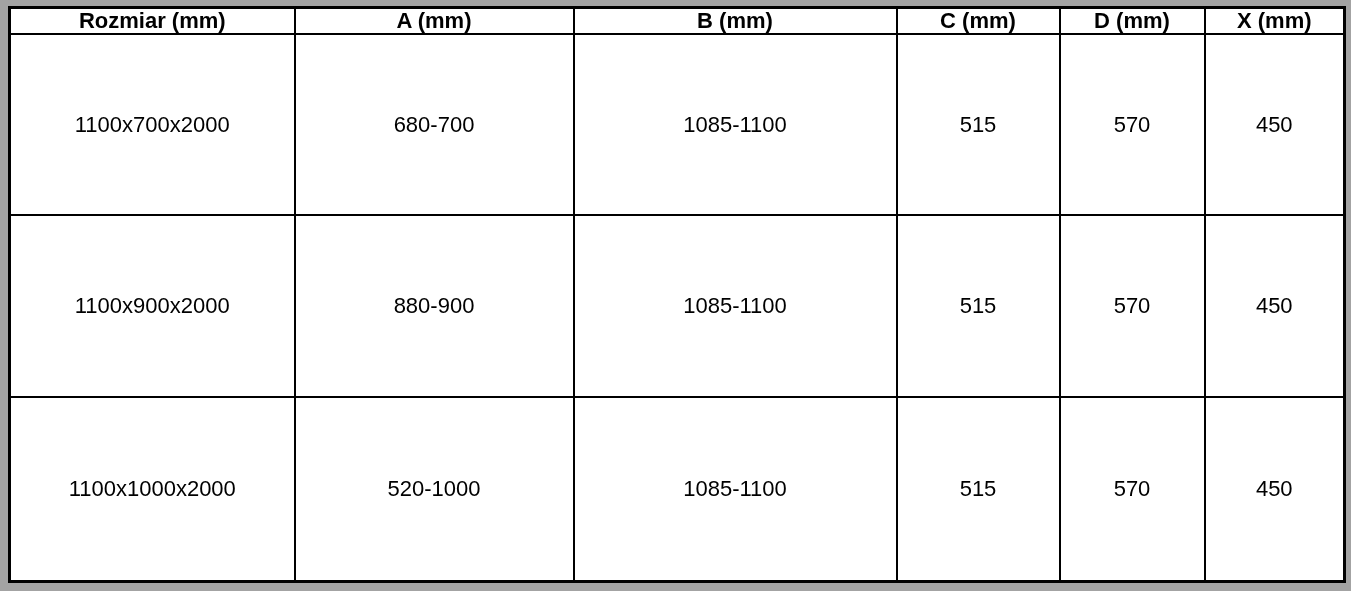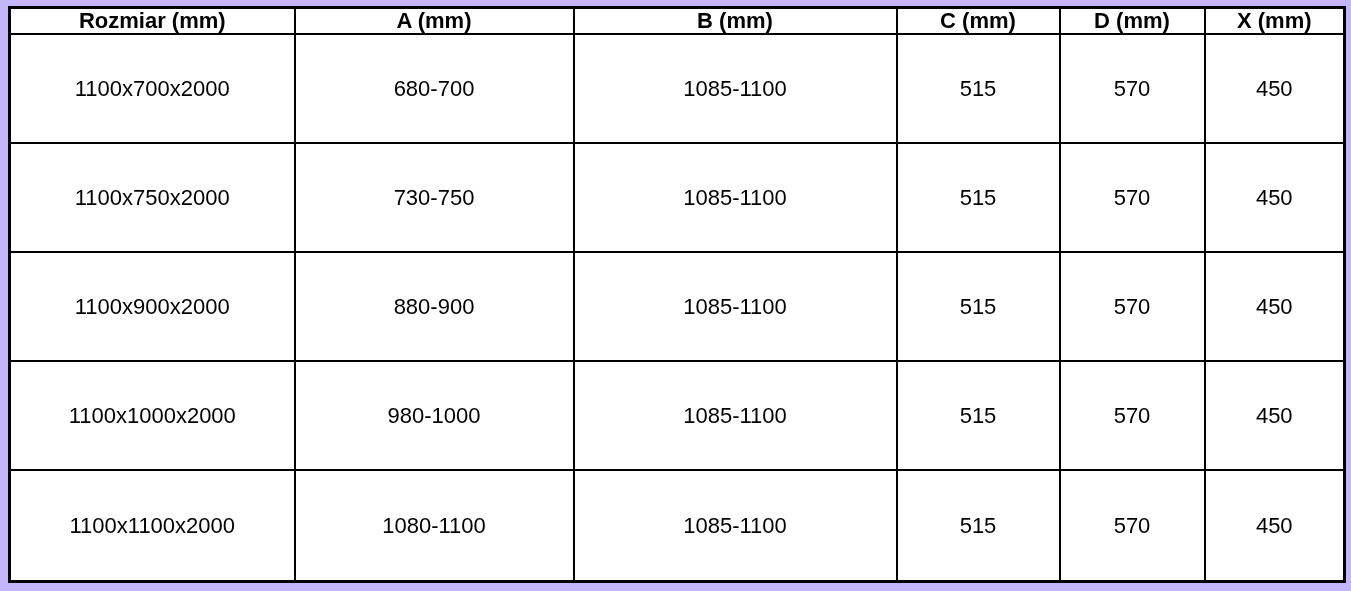--- a/index.html
+++ b/index.html
@@ -4,21 +4,21 @@
 <style>
   html, body {
     margin: 0;
     padding: 0;
     background: #ffffff;
   }
   .page {
     position: relative;
     width: 1351px;
     height: 591px;
-    background: #c4b5fd;
+    background: #a3a3a3;
     font-family: "Liberation Sans", "DejaVu Sans", sans-serif;
     color: #000000;
   }
   table.spec-table {
     position: absolute;
     left: 8px;
     top: 6px;
     width: 1335px;
     height: 577px;
     border-collapse: collapse;
@@ -68,46 +68,30 @@
     <tbody>
       <tr>
         <td>1100x700x2000</td>
         <td>680-700</td>
         <td>1085-1100</td>
         <td>515</td>
         <td>570</td>
         <td>450</td>
       </tr>
       <tr>
-        <td>1100x750x2000</td>
-        <td>730-750</td>
-        <td>1085-1100</td>
-        <td>515</td>
-        <td>570</td>
-        <td>450</td>
-      </tr>
-      <tr>
         <td>1100x900x2000</td>
         <td>880-900</td>
         <td>1085-1100</td>
         <td>515</td>
         <td>570</td>
         <td>450</td>
       </tr>
       <tr>
         <td>1100x1000x2000</td>
-        <td>980-1000</td>
-        <td>1085-1100</td>
-        <td>515</td>
-        <td>570</td>
-        <td>450</td>
-      </tr>
-      <tr>
-        <td>1100x1100x2000</td>
-        <td>1080-1100</td>
+        <td>520-1000</td>
         <td>1085-1100</td>
         <td>515</td>
         <td>570</td>
         <td>450</td>
       </tr>
     </tbody>
   </table>
 </div>
 
 </body></html>

